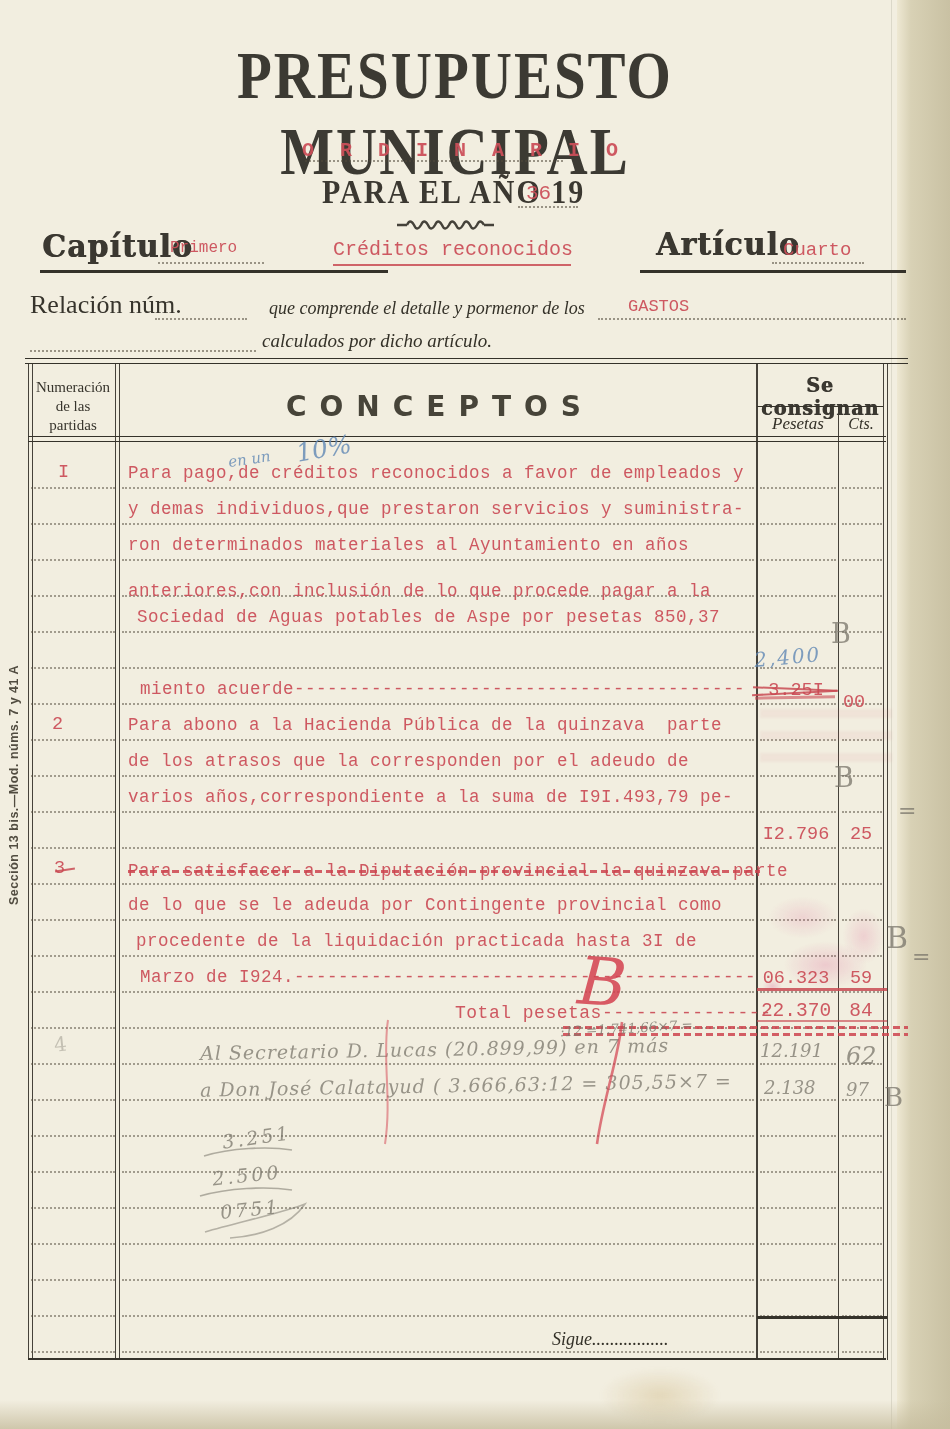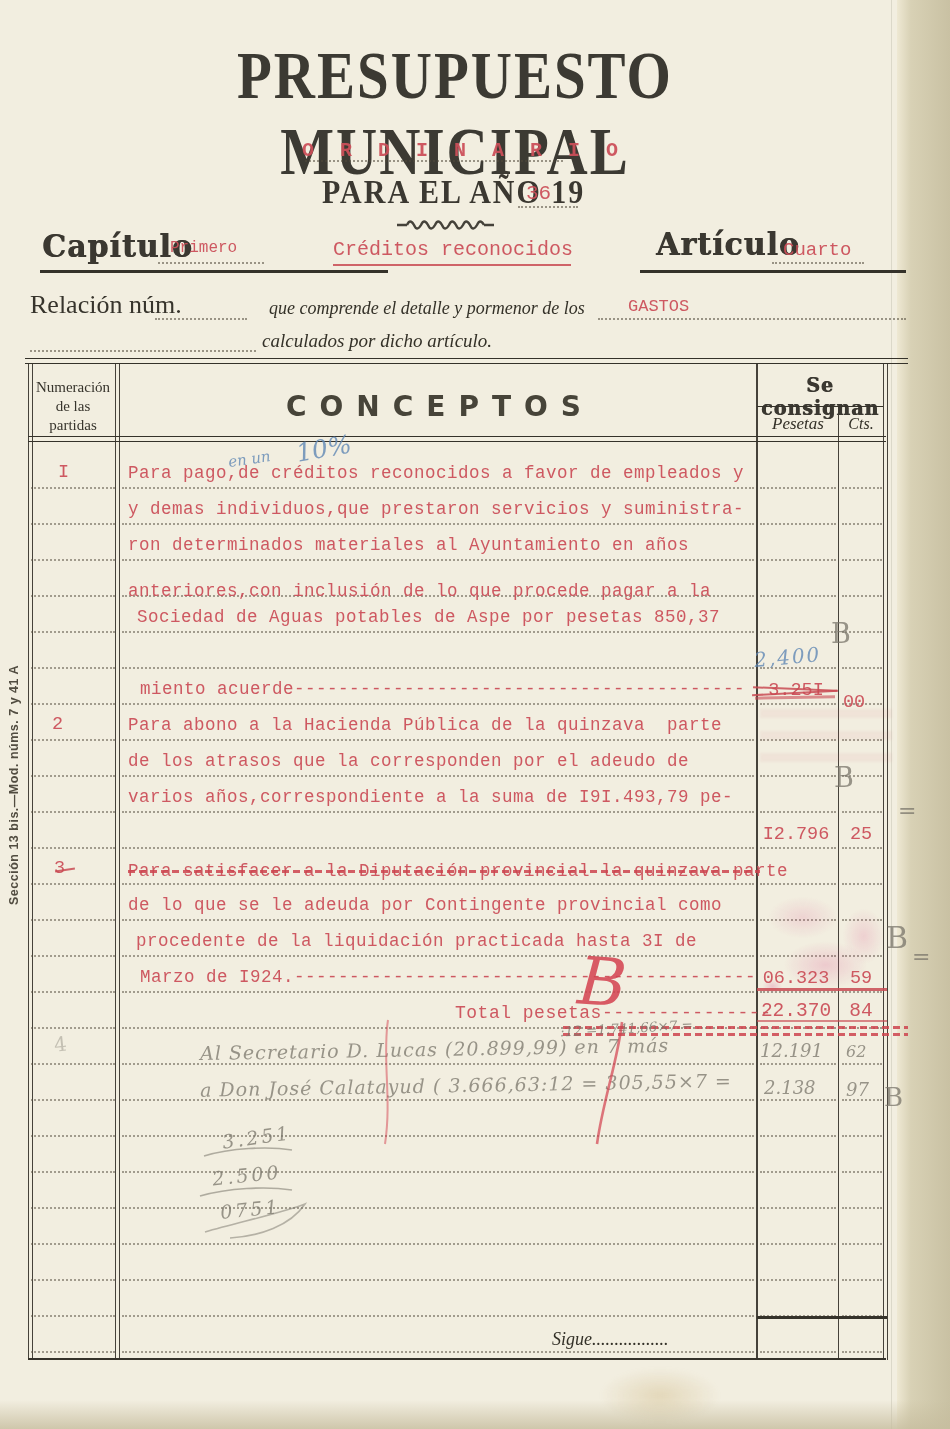--- a/index.html
+++ b/index.html
@@ -266,21 +266,21 @@
   <div class="abs typed val" style="left:758px;top:1000px;width:76px;font-size:19.5px;">22.370</div>
   <div class="abs typed val" style="left:840px;top:1000px;width:42px;font-size:19.5px;">84</div>
   <div class="reddash" style="left:563px;top:1026px;width:345px;"></div>
   <div class="reddash" style="left:563px;top:1033px;width:345px;"></div>
   <div class="redline" style="left:757px;top:1020px;width:130px;height:2px;opacity:.75;"></div>
 
   <div class="abs pencil" style="left:54px;top:1032px;font-size:20px;opacity:.5;transform:rotate(-6deg);">4</div>
   <div class="abs pencil" style="left:560px;top:1020px;font-size:13.5px;font-style:italic;transform:rotate(-3deg);">:12 =1.741,66×7 =</div>
   <div class="abs pencil" style="left:200px;top:1038px;font-size:19px;font-style:italic;letter-spacing:1px;transform:rotate(-1deg);">Al Secretario D. Lucas (20.899,99) en 7 más</div>
   <div class="abs pencil" style="left:760px;top:1040px;font-size:18px;font-style:italic;">12.191</div>
-  <div class="abs pencil" style="left:846px;top:1042px;font-size:16px;font-style:italic;">62</div>
+  <div class="abs pencil" style="left:846px;top:1042px;font-size:24px;font-style:italic;">62</div>
 
   <div class="abs pencil" style="left:200px;top:1074px;font-size:19px;font-style:italic;letter-spacing:1px;transform:rotate(-1deg);">a Don José Calatayud ( 3.666,63:12 = 305,55×7 =</div>
   <div class="abs pencil" style="left:764px;top:1077px;font-size:18px;font-style:italic;">2.138</div>
   <div class="abs pencil" style="left:846px;top:1079px;font-size:18px;font-style:italic;">97</div>
   <div class="abs pencil" style="left:884px;top:1082px;font-size:26px;">B</div>
 
   <div class="abs pencil" style="left:222px;top:1126px;font-size:19px;font-style:italic;letter-spacing:3px;transform:rotate(-8deg);">3.251</div>
   <div class="abs pencil" style="left:212px;top:1164px;font-size:19px;font-style:italic;letter-spacing:3px;transform:rotate(-6deg);">2.500</div>
   <div class="abs pencil" style="left:220px;top:1198px;font-size:19px;font-style:italic;letter-spacing:3px;transform:rotate(-6deg);">0751</div>
 

